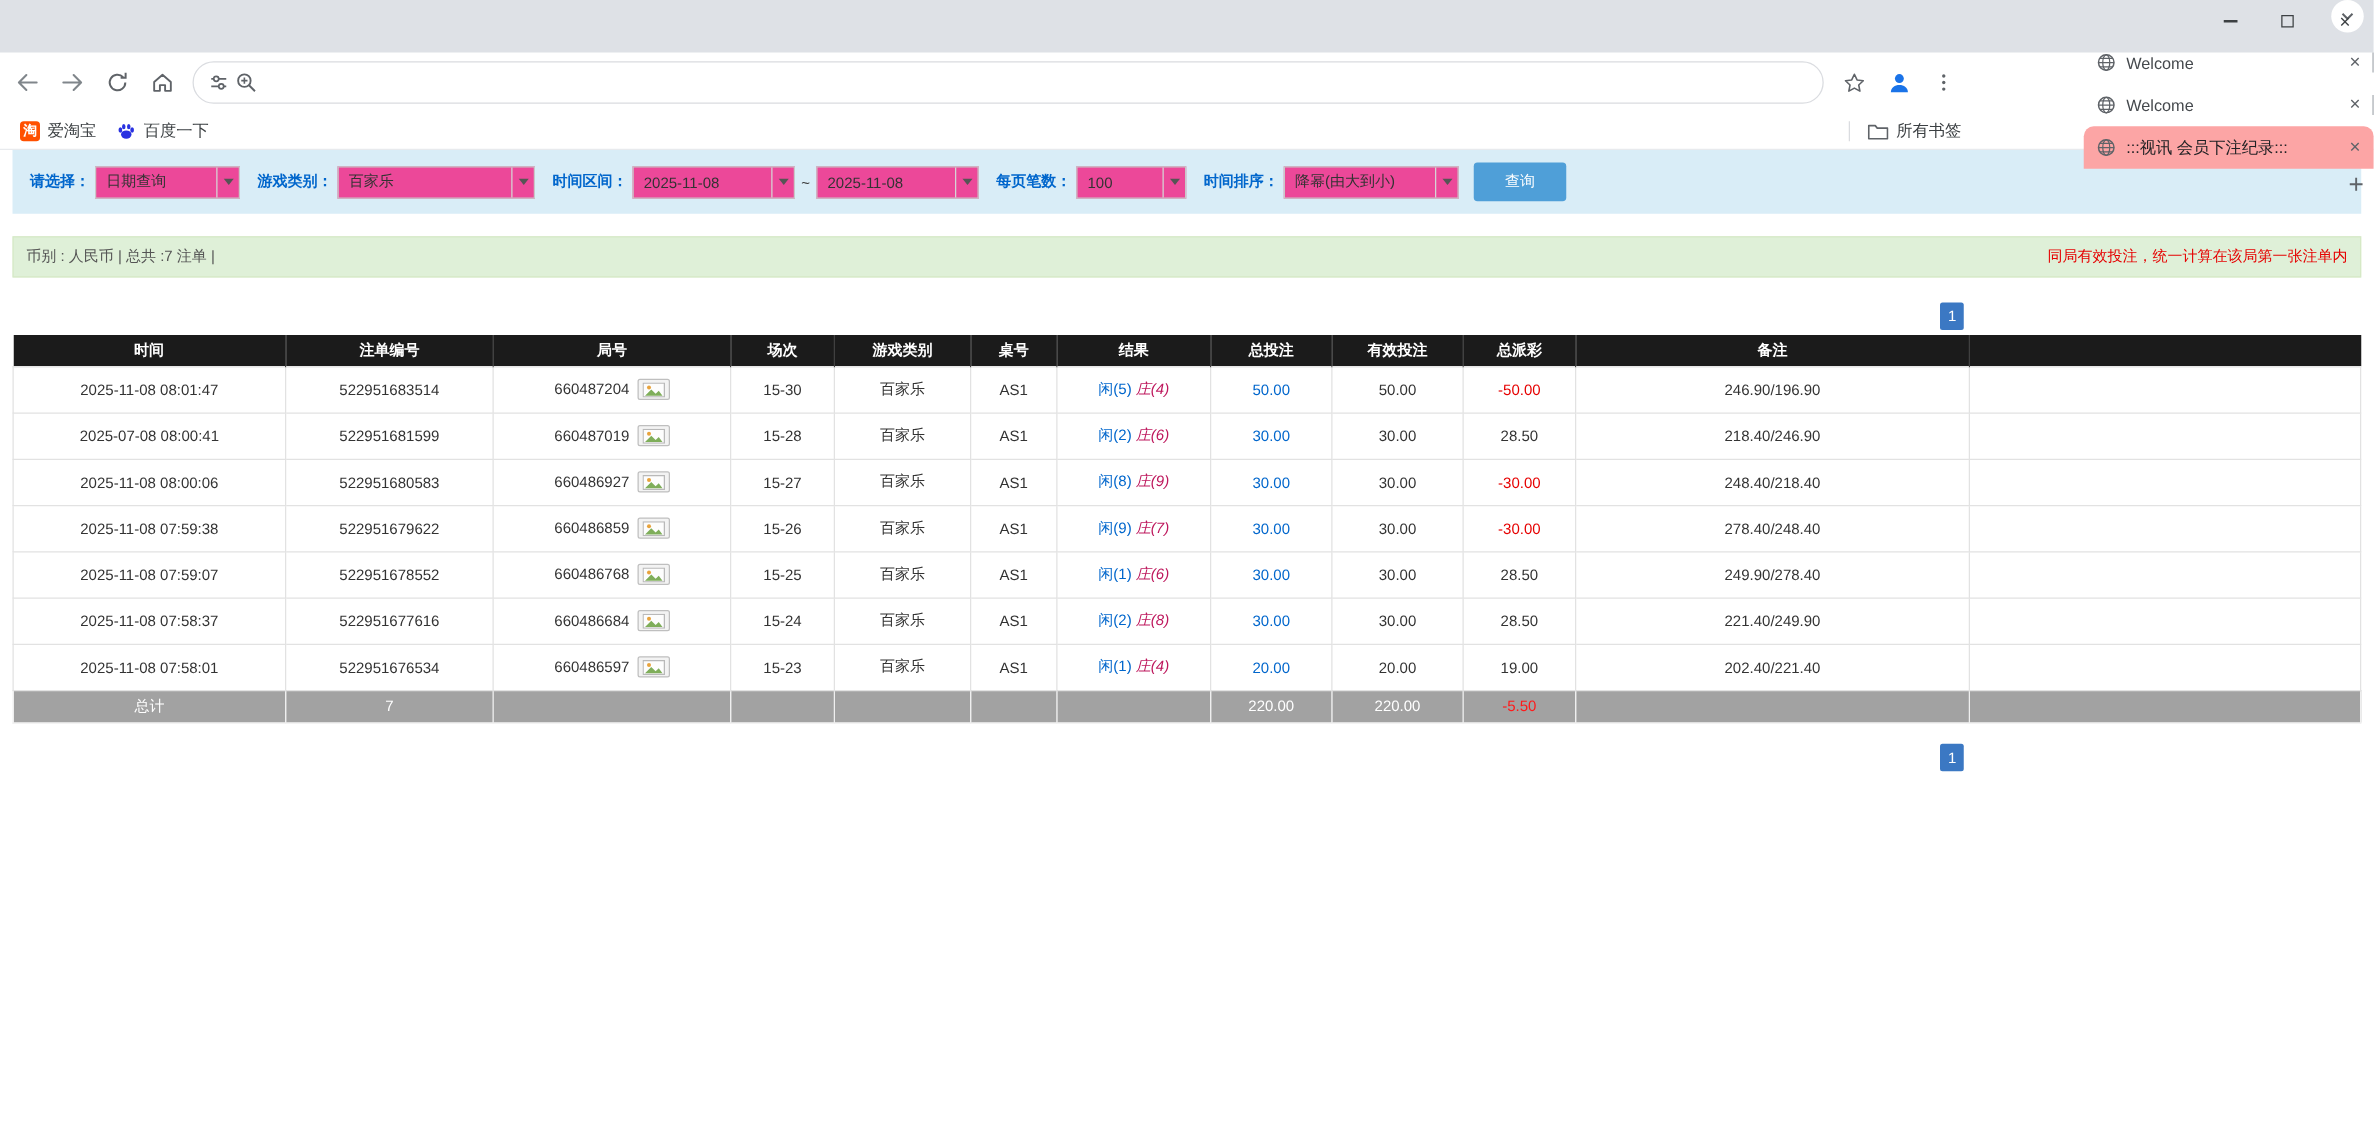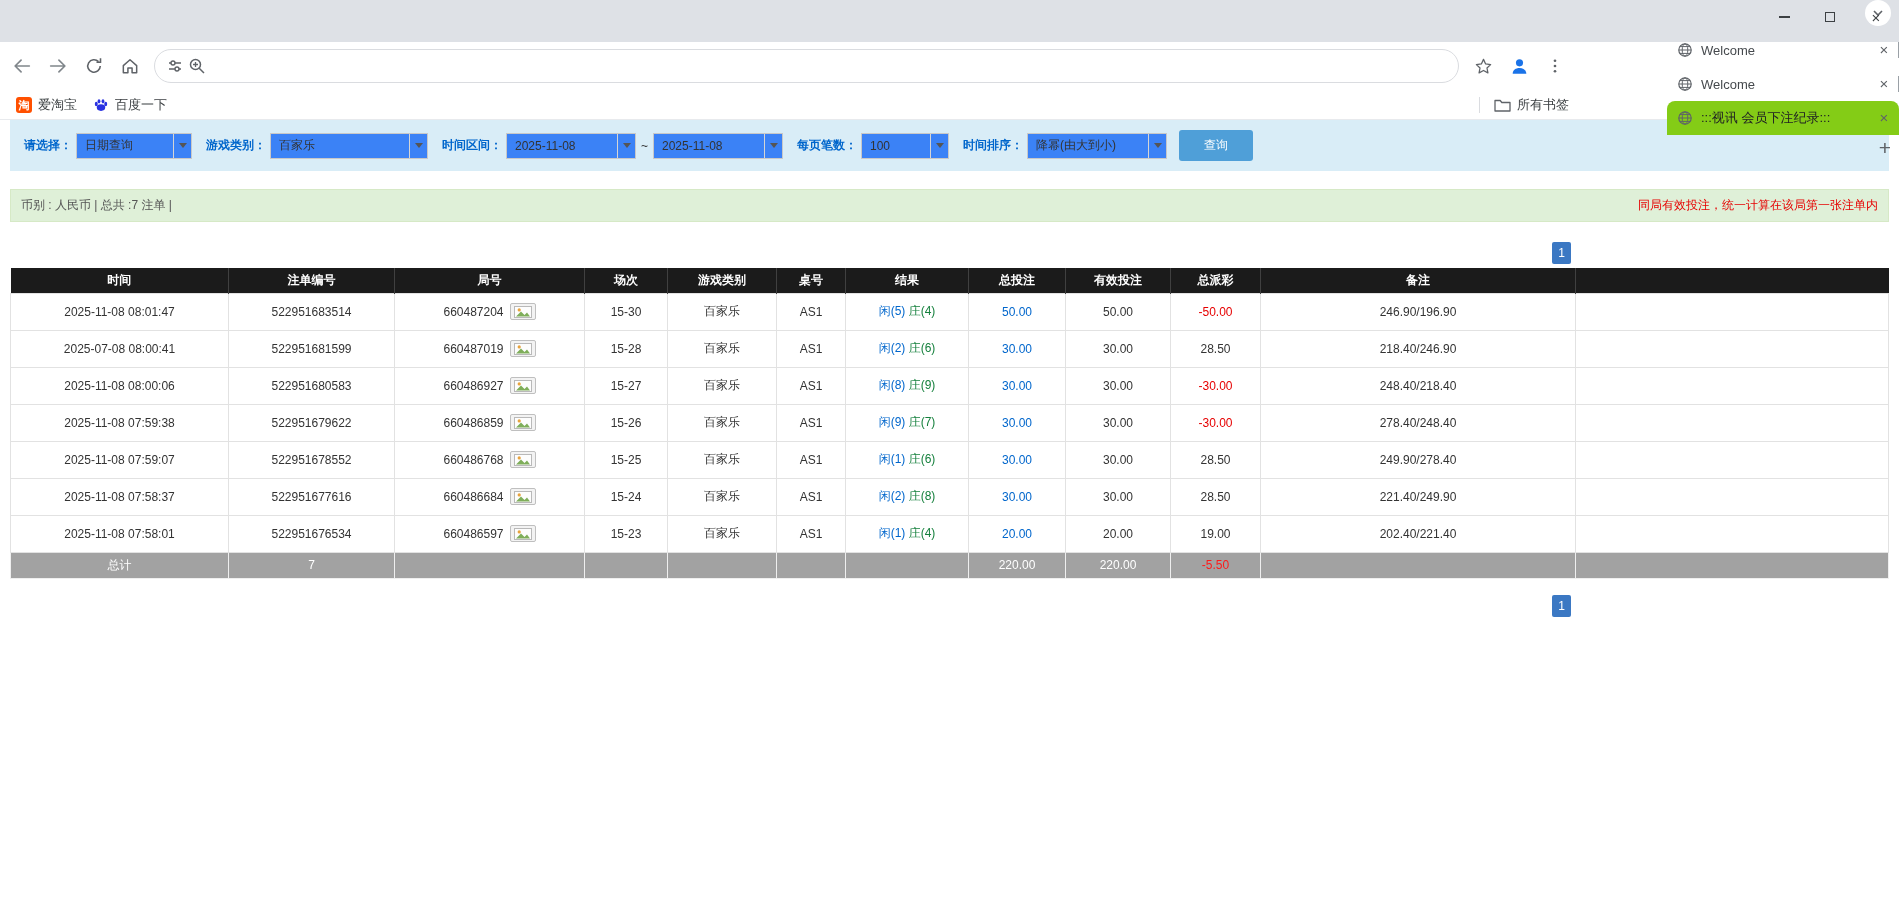--- a/index.html
+++ b/index.html
@@ -7,21 +7,21 @@
 body {
   font-family: "Liberation Sans", "DejaVu Sans", sans-serif;
   background: #fff;
   overflow: hidden;
 }
 
 
 .tabbar { height: 42px; background: #dee1e6; display: flex; align-items: flex-end; padding-left: 8px; position: relative; flex-direction: column; }
 .tab-search { width: 26px; height: 26px; border-radius: 50%; background: #fff; border: none; margin: 0 8px 7px 0; display: flex; align-items: center; justify-content: center; cursor: pointer; flex: none; }
 .tab { width: 232px; height: 34px; display: flex; align-items: center; padding: 0 6px 0 10px; font-size: 13px; color: #45494d; position: relative; cursor: pointer; flex: none; }
-.tab.active { background: #84cc16; border-radius: 8px 8px 0 0; color: #202124; }
+.tab.active { background: #fca5a5; border-radius: 8px 8px 0 0; color: #202124; }
 .tab:not(.active)::after { content: ""; position: absolute; right: 0; top: 9px; height: 16px; width: 1px; background: #9aa0a6; }
 .tab .favicon { margin-right: 8px; display: flex; flex: none; }
 .tab .tab-title { flex: 1; white-space: nowrap; overflow: hidden; }
 .tab .tab-close { width: 18px; height: 18px; line-height: 17px; text-align: center; border-radius: 50%; font-size: 15px; color: #5f6368; flex: none; cursor: pointer; }
 .newtab { width: 28px; height: 28px; margin: 0 0 6px 6px; border: none; background: transparent; font-size: 21px; color: #5f6368; cursor: pointer; line-height: 26px; }
 .win-controls { position: absolute; right: 0; top: 0; height: 34px; display: flex; }
 .wc { width: 46px; height: 34px; display: flex; align-items: center; justify-content: center; font-size: 15px; color: #3c4043; cursor: pointer; }
 .wc-min { width: 11px; height: 2px; background: #3c4043; display: block; }
 .wc-max { width: 10px; height: 10px; border: 1.5px solid #3c4043; display: block; }
 
@@ -38,42 +38,42 @@
 .bm-right { display: flex; align-items: center; gap: 6px; margin-right: 322px; cursor: pointer; margin-left: 24px; }
 .bm-divider { width: 1px; height: 16px; background: #dadce0; margin-right: 8px; }
 .taobao-ic { width: 16px; height: 16px; background: #ff5000; color: #fff; font-size: 11px; line-height: 16px; text-align: center; border-radius: 3px; display: inline-block; font-weight: bold; }
 
 
 .page-title { margin: 22px 10px 14px; font-size: 17px; color: #333; }
 
 .filterbar { margin: 0 10px; background: #d9edf7; padding: 10px 8px; display: flex; align-items: center; }
 .flabel { color: #0066cc; font-weight: bold; font-size: 12px; margin: 0 4px 0 14px; white-space: nowrap; }
 .flabel.first { margin-left: 6px; }
-.sel { display: inline-flex; align-items: center; height: 26px; background: #3b82f6; border: 1px solid #c8c8c8; font-size: 12px; color: #333; cursor: pointer; flex: none; }
+.sel { display: inline-flex; align-items: center; height: 26px; background: #ec4899; border: 1px solid #c8c8c8; font-size: 12px; color: #333; cursor: pointer; flex: none; }
 .sel-val { flex: 1; padding: 0 8px; white-space: nowrap; overflow: hidden; }
 .sel-arrow { width: 18px; align-self: stretch; border-left: 1px solid #d5d5d5; display: flex; align-items: center; justify-content: center; }
 .sel-arrow::after { content: ""; border-left: 4px solid transparent; border-right: 4px solid transparent; border-top: 5px solid #555; }
 .range-sep { font-size: 12px; color: #333; margin: 0 5px; }
 .search-btn { margin-left: 12px; background: #4f9fd8; color: #fff; border: none; border-radius: 3px; font-size: 12px; padding: 7px 25px; cursor: pointer; }
 
 .summary { margin: 18px 10px 0; background: #dff0d8; border: 1px solid #d6e9c6; padding: 7px 10px; display: flex; justify-content: space-between; align-items: center; font-size: 12px; }
 .sum-left { color: #555; }
 .sum-right { color: #e60000; }
 
 .pagrow { margin: 20px 10px 0; text-align: right; padding-right: 318px; height: 24px; }
 .pagrow.bottom { margin-top: 16px; }
 .pagebox { display: inline-block; min-width: 12px; background: #3b78c3; color: #fff; font-size: 12px; padding: 4px 6px; border-radius: 2px; text-align: center; cursor: pointer; }
 
 .bet-table { width: calc(100% - 20px); margin: 2px 10px 0; border-collapse: collapse; table-layout: fixed; font-size: 12px; }
 .bet-table thead th { background: #1b1b1b; color: #fff; font-size: 12px; font-weight: bold; height: 25px; border-right: 1px solid #404040; }
 .bet-table thead th:last-child { border-right: none; }
 .bet-table tbody td { height: 37px; text-align: center; color: #333; border: 1px solid #e2e2e2; background: #fff; }
 .bet-table tfoot td { height: 26px; text-align: center; color: #fff; background: #a2a2a2; border: 1px solid #efefef; font-size: 12px; }
 .res-player { color: #0066cc; }
-.res-banker { color: #15803d; }
+.res-banker { color: #be185d; font-style: italic; }
 .link-blue { color: #0066cc; cursor: pointer; }
 .neg { color: #e60000; }
 .bet-table tfoot .neg { color: #ff1a1a; }
 .round-no { vertical-align: middle; }
 .round-icon { display: inline-block; margin-left: 6px; padding: 2px 3px 1px; border: 1px solid #bfbfbf; border-radius: 2px; background: #f3f3f3; vertical-align: middle; line-height: 0; cursor: pointer; }
 </style>
 </head>
 <body>
 
 <div class="tabbar">

